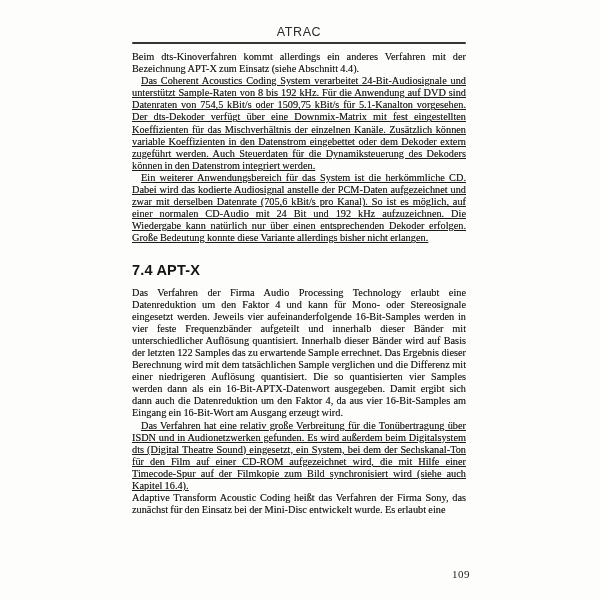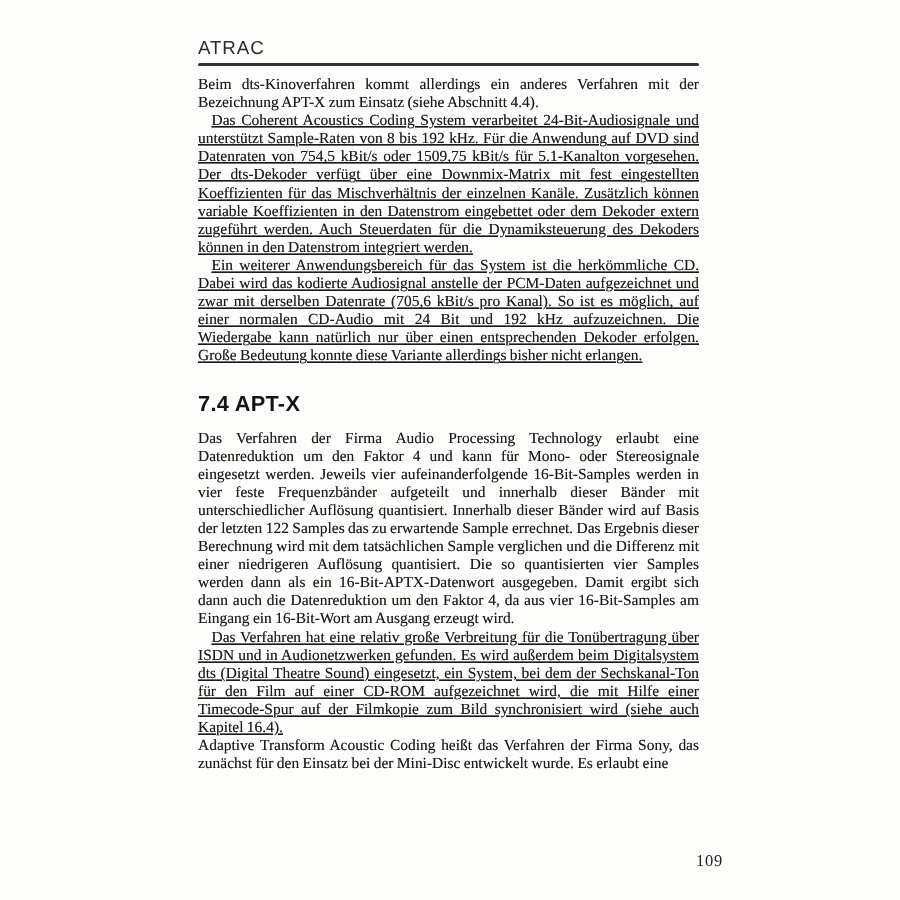--- a/index.html
+++ b/index.html
@@ -18,21 +18,21 @@
   .column {
     position: absolute;
     left: 132px;
     width: 334px;
     top: 25px;
   }
   .running-head {
     font-family: "Liberation Sans", sans-serif;
     font-size: 12.5px;
     letter-spacing: 0.6px;
-    text-align: left;
+    text-align: center;
     color: #2b2b2b;
     line-height: 14px;
   }
   .head-rule {
     height: 2px;
     background: #343434;
     margin-top: 3px;
     margin-bottom: 7px;
     border-radius: 1px;
   }
@@ -50,21 +50,21 @@
     font-family: "Liberation Sans", sans-serif;
     font-weight: bold;
     font-size: 14.5px;
     letter-spacing: 0.2px;
     margin: 17px 0 9px 0;
     color: #141414;
   }
   .page-number {
     position: absolute;
     top: 568px;
-    left: 148px;
+    left: 136px;
     width: 334px;
     text-align: right;
     font-size: 11px;
     letter-spacing: 0.5px;
     color: #222;
   }
 </style>
 </head>
 <body>
 

